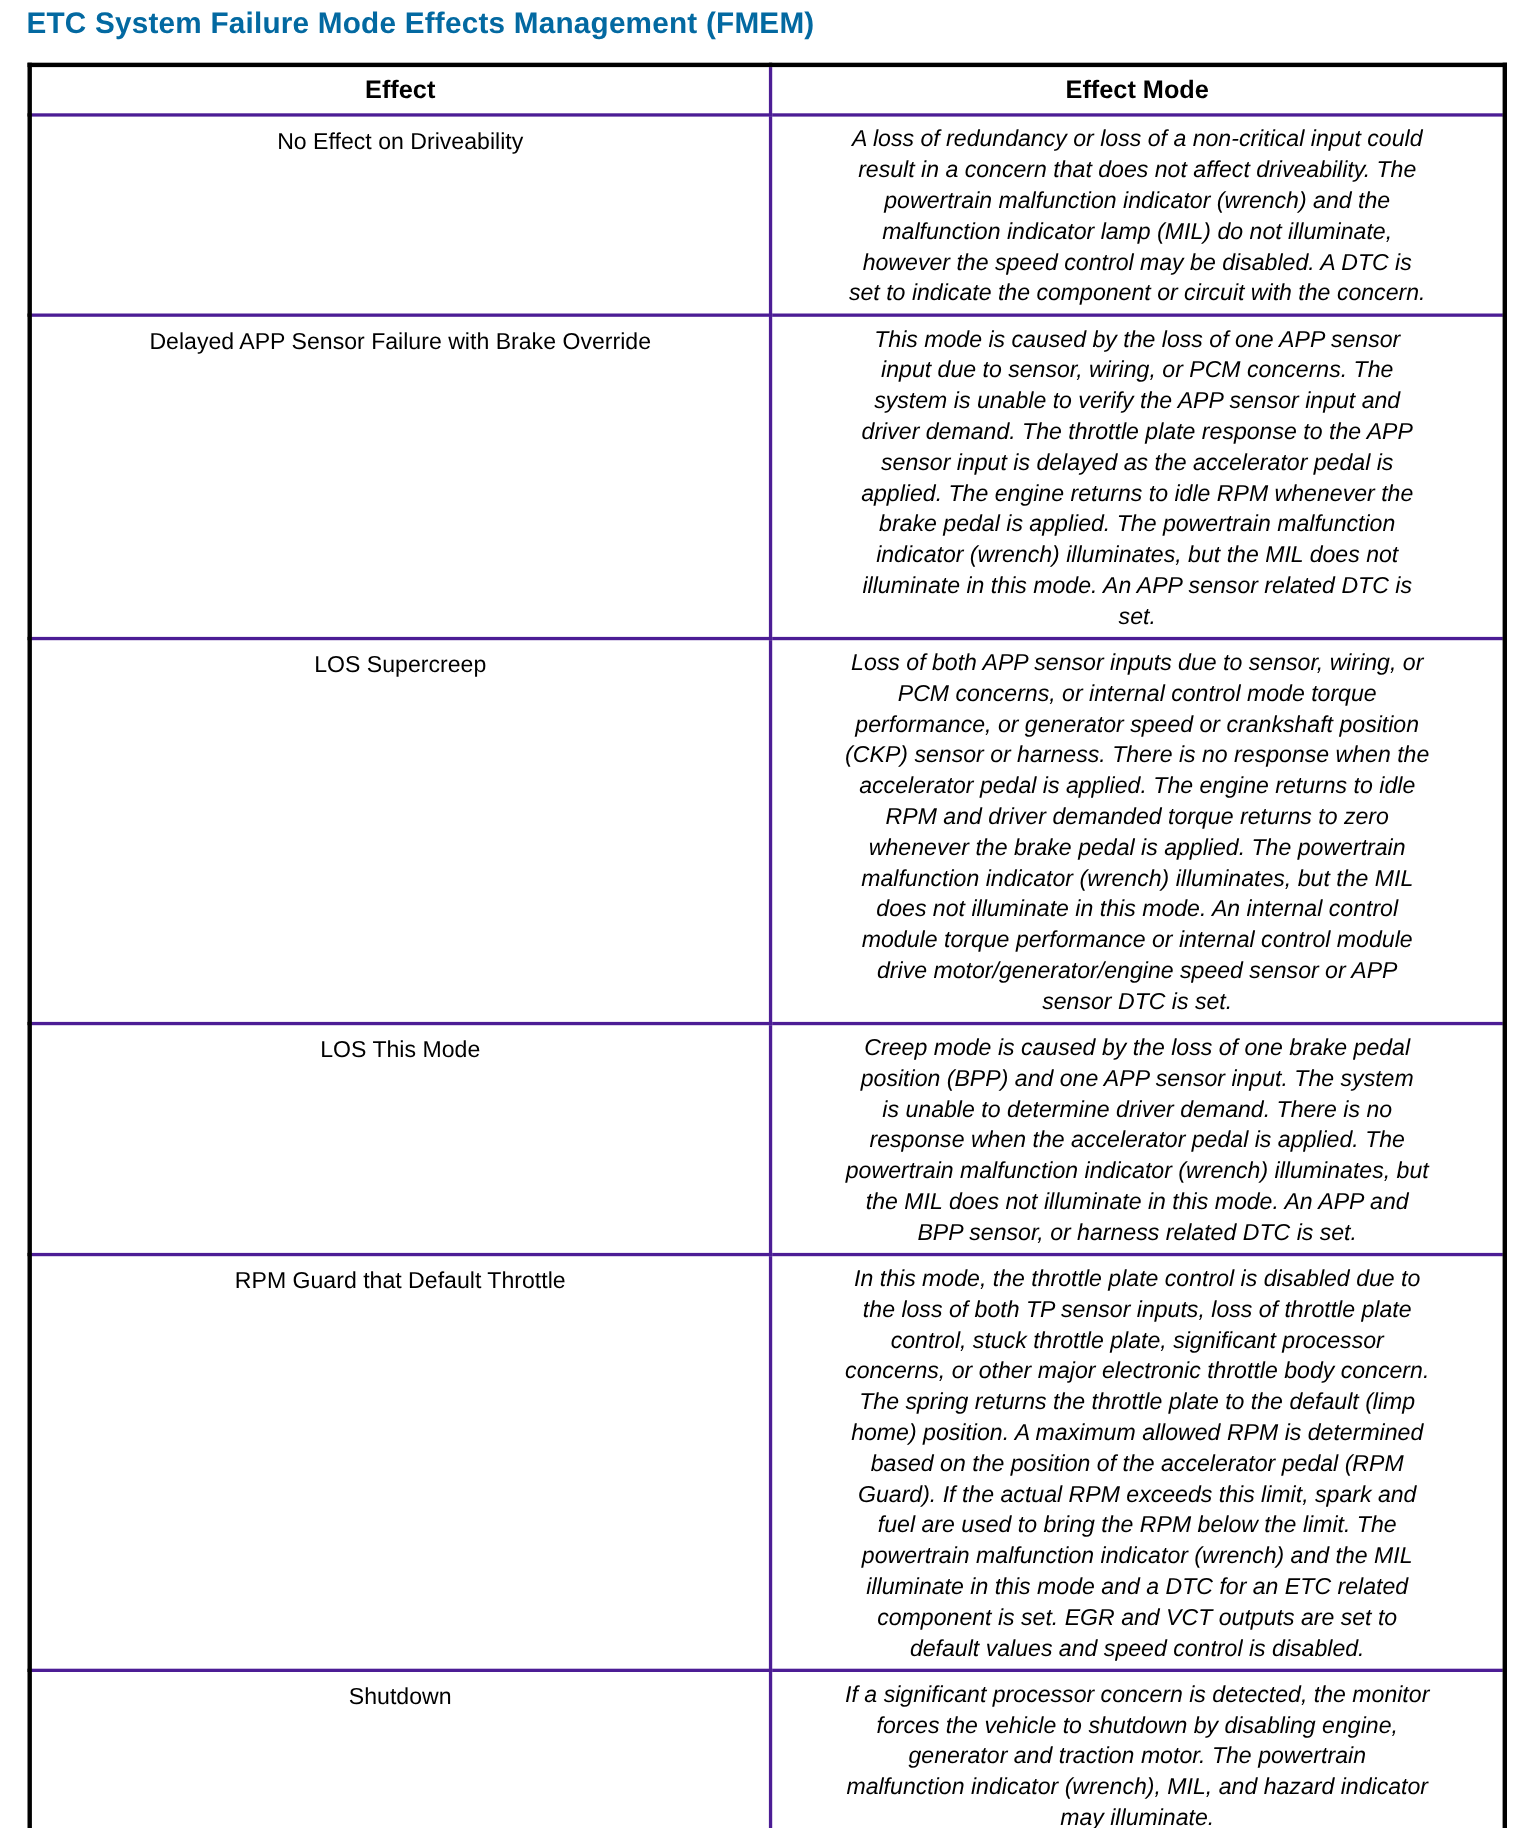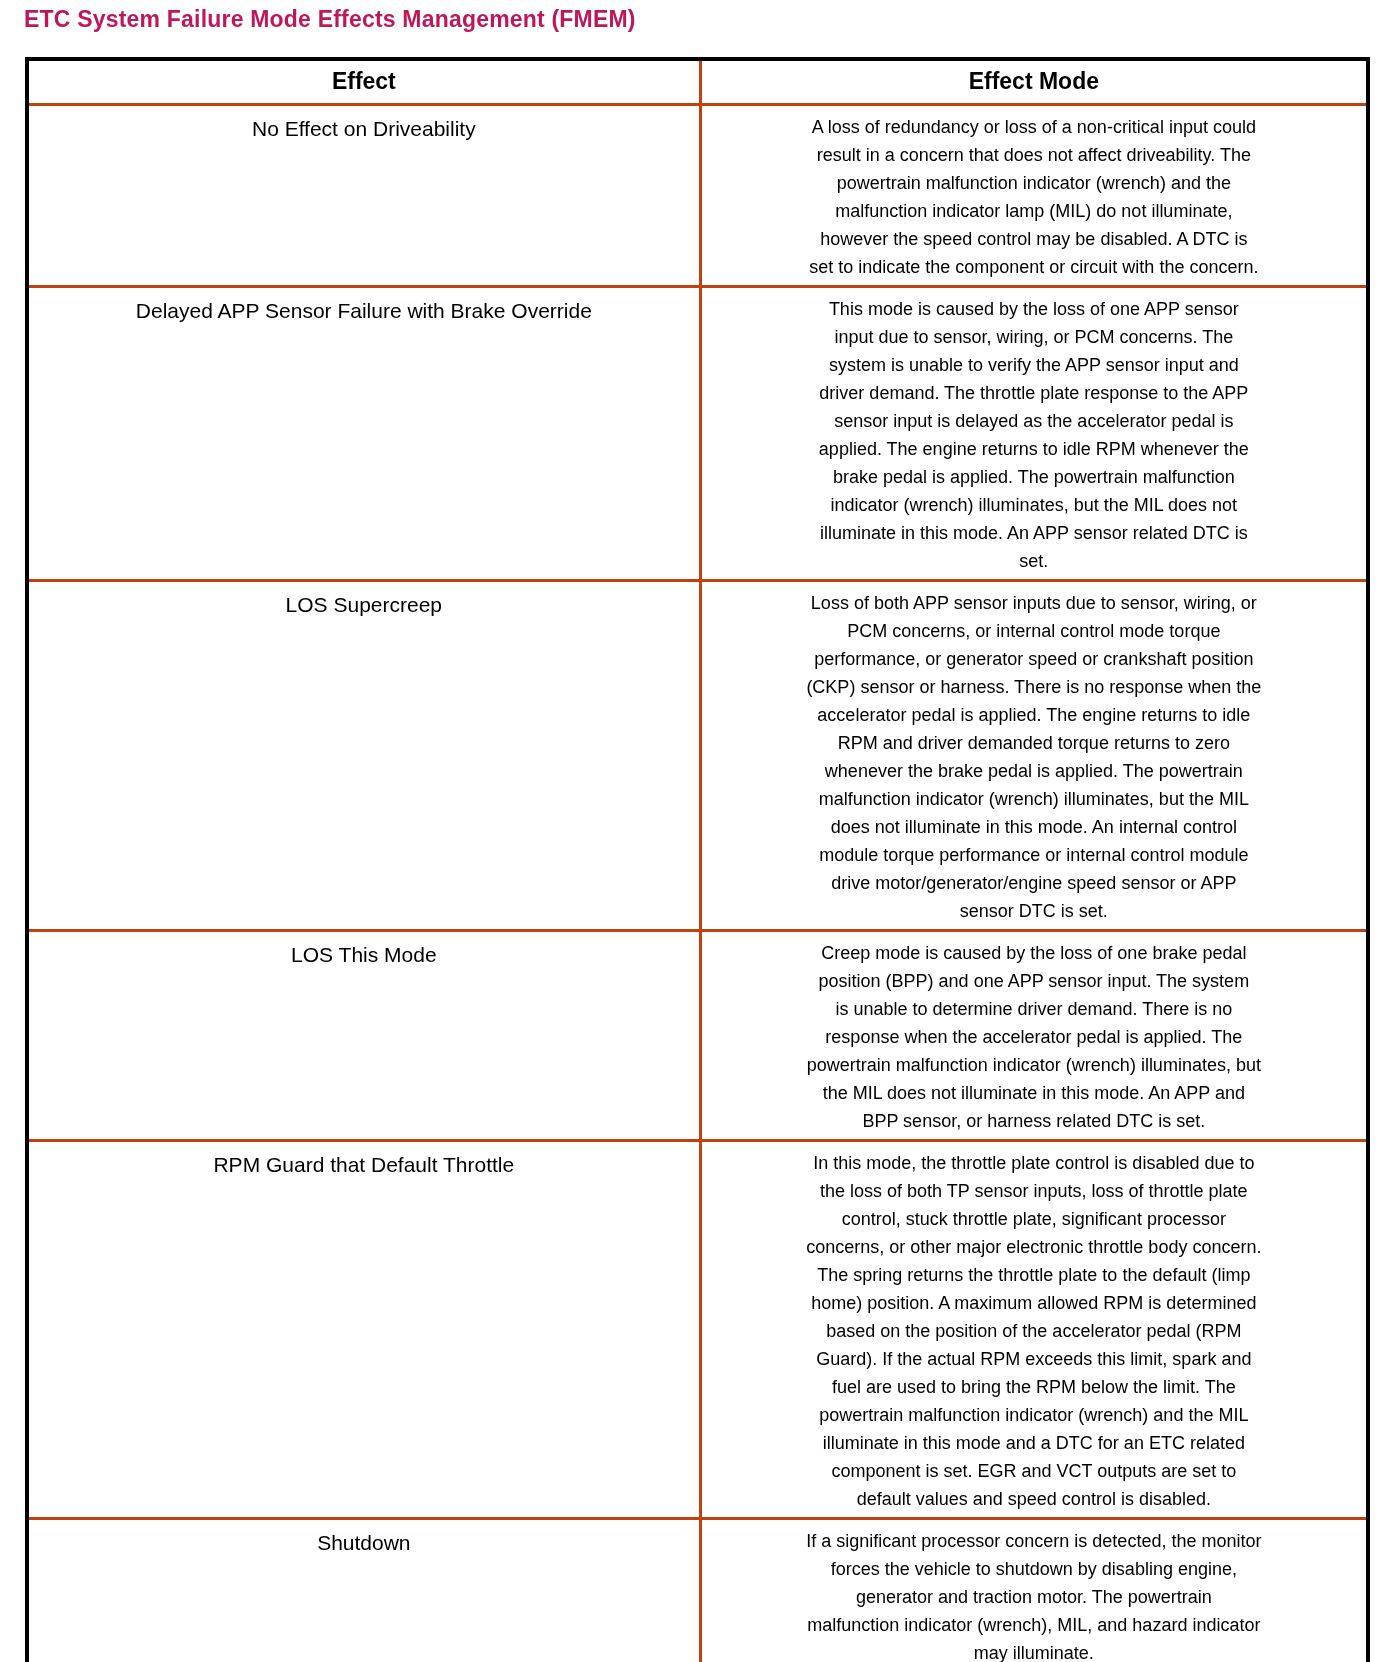--- a/index.html
+++ b/index.html
@@ -14,61 +14,62 @@
     background: #ffffff;
     color: #000000;
     font-family: "Liberation Sans", sans-serif;
     overflow: hidden;
   }
   .doc-title {
     position: absolute;
     left: 24px;
     top: 6px;
     margin: 0;
-    font-size: 23px;
+    font-size: 27px;
     font-weight: bold;
     letter-spacing: 0.2px;
-    color: #be185d;
+    color: #0369a1;
     white-space: nowrap;
   }
   table.fmem {
     position: absolute;
     left: 25px;
     top: 57px;
     width: 1345px;
     border-collapse: collapse;
     table-layout: fixed;
     border: 4px solid #000000;
   }
   table.fmem th,
   table.fmem td {
-    border: 3px solid #c2410c;
+    border: 3px solid #4c1d95;
     vertical-align: top;
     text-align: center;
     overflow: hidden;
   }
   table.fmem th {
     font-size: 23px;
     font-weight: bold;
     padding: 7px 4px 8px 4px;
     height: 43px;
     box-sizing: border-box;
   }
   col.col-effect { width: 50.2%; }
   col.col-failure { width: 49.8%; }
   td.effect-cell {
     font-size: 21px;
     padding: 9px 10px 4px 10px;
     line-height: 28px;
   }
   td.failure-cell {
-    font-size: 18px;
+    font-size: 21px;
     line-height: 28px;
     padding: 7px 12px 4px 12px;
     white-space: pre-line;
+    font-style: italic;
   }
   tr.row-1 { height: 163px; }
   tr.row-2 { height: 282px; }
   tr.row-3 { height: 345px; }
   tr.row-4 { height: 206px; }
   tr.row-5 { height: 374px; }
   tr.row-6 { height: 156px; }
 </style>
 </head>
 <body>

